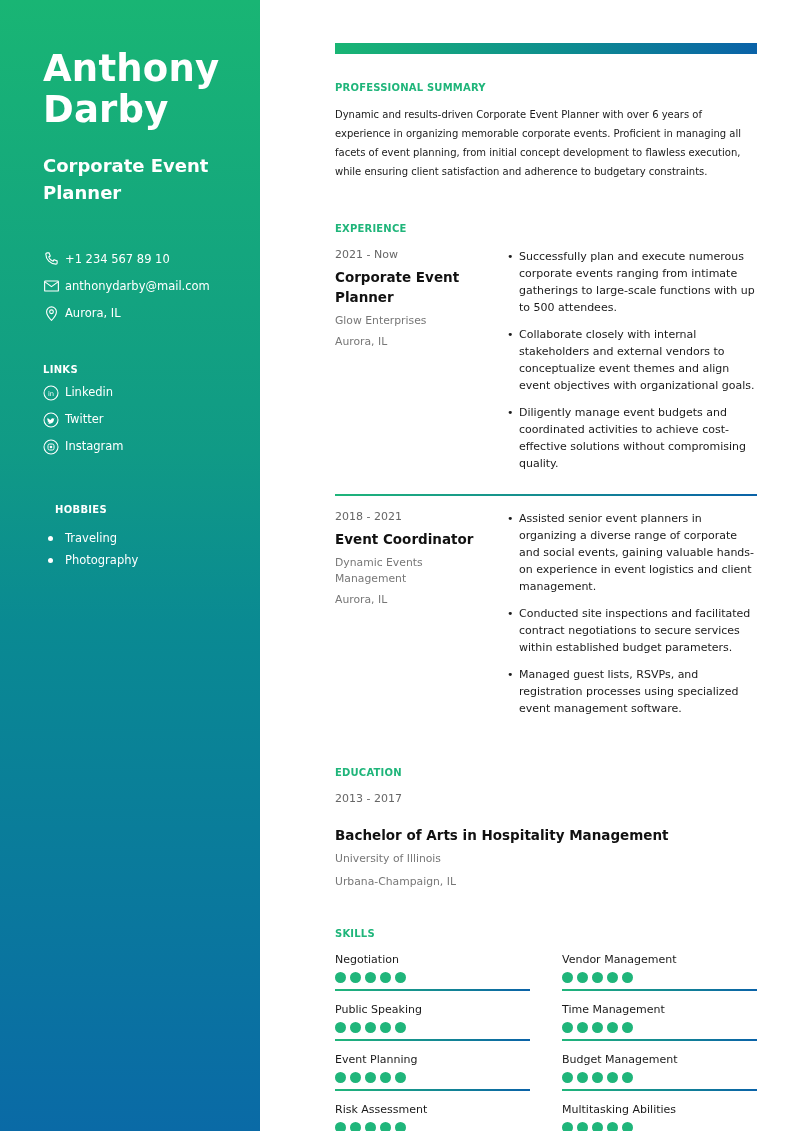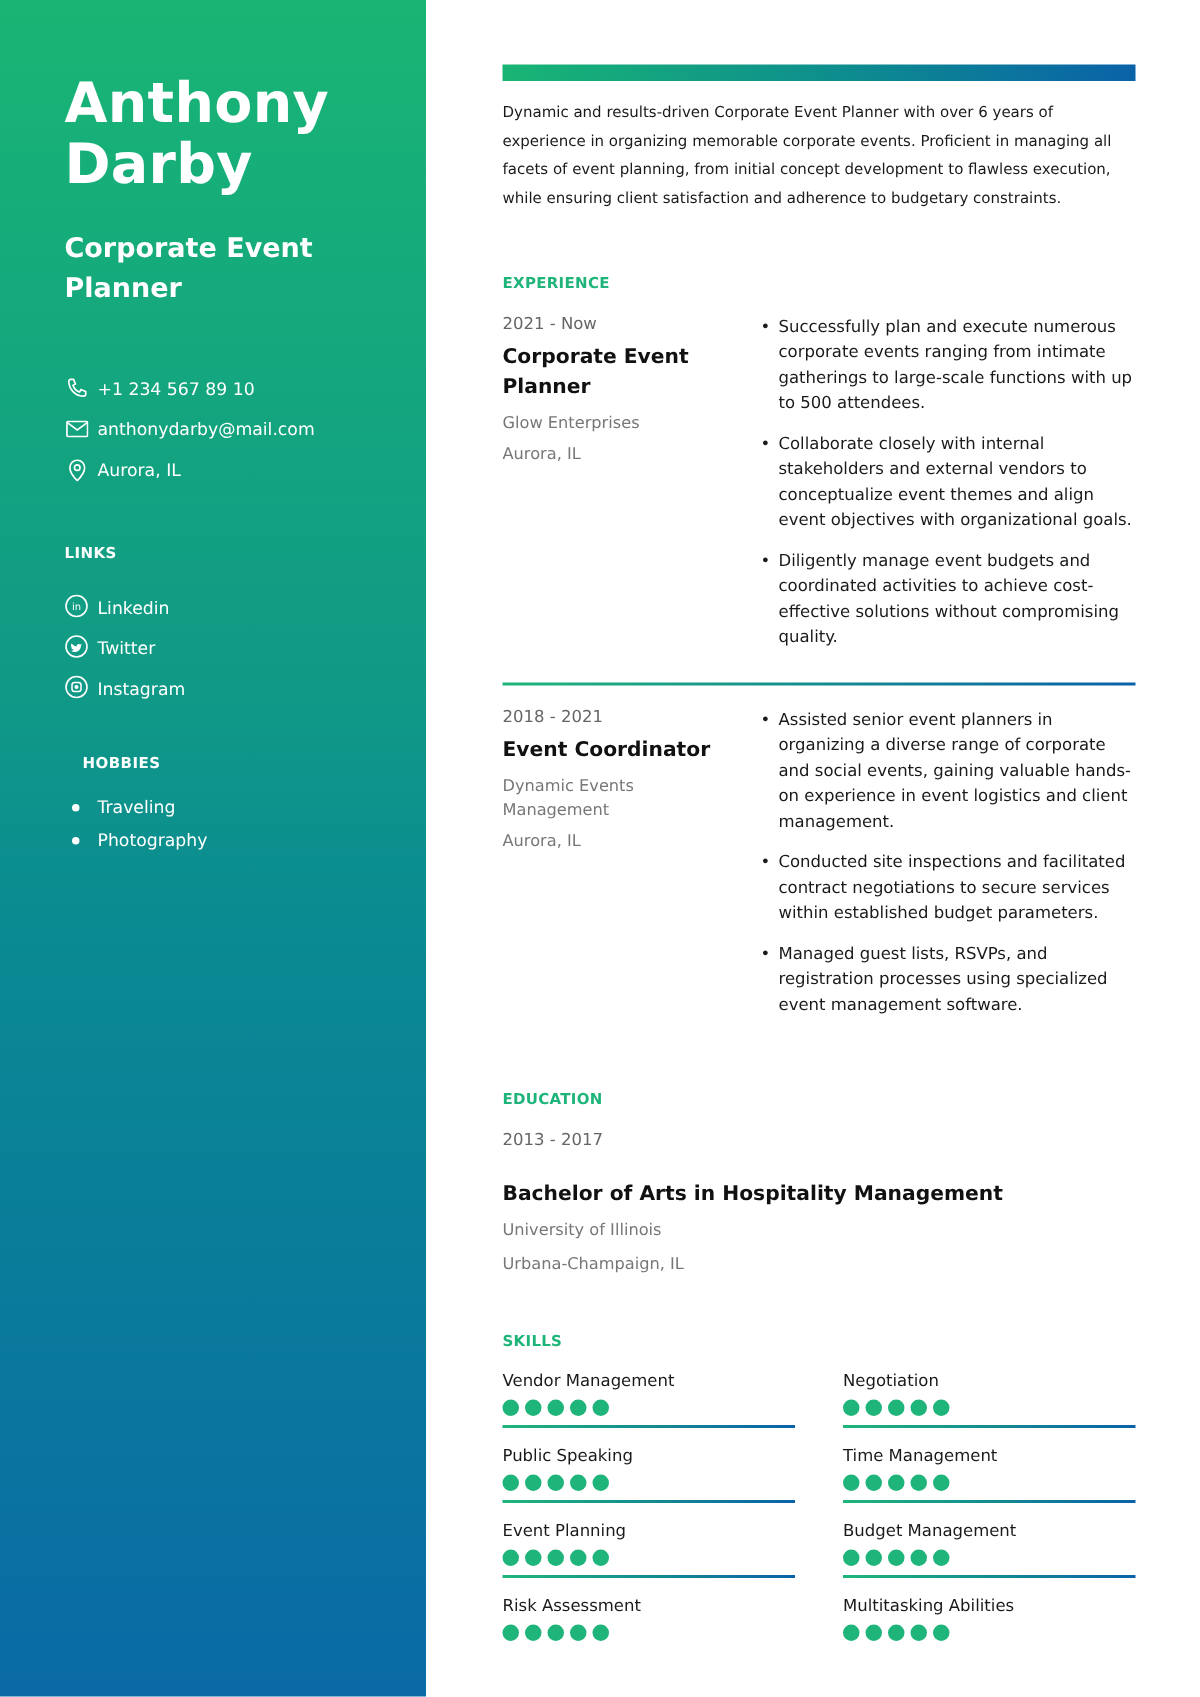--- a/index.html
+++ b/index.html
@@ -1,33 +1,33 @@
 <!DOCTYPE html>
 <html><head>
   <meta charset="utf-8">
   <style>
     * { box-sizing: border-box; margin: 0; padding: 0; }
     html, body { width: 800px; height: 1131px; background: #ffffff; }
     body { font-family: "DejaVu Sans", sans-serif; color: #111; position: relative; overflow: hidden; }
 
     .sidebar {
-      position: absolute; left: 0; top: 0; width: 284px; height: 1131px;
+      position: absolute; left: 0; top: 0; width: 260px; height: 1131px;
       background: linear-gradient(180deg, #19b574 0%, #109a86 40%, #0a8a92 55%, #0a6aa6 100%);
       color: #fff;
       padding: 48px 0 0 43px;
     }
     .name { font-size: 37px; font-weight: 700; line-height: 41px; letter-spacing: 0.2px; width: 230px; }
     .role { font-size: 18px; font-weight: 700; line-height: 27px; margin-top: 22px; width: 220px; }
     .contacts { margin-top: 39px; }
     .contact { display: flex; align-items: center; height: 27px; font-size: 11.5px; }
     .contact .ic { width: 16px; height: 16px; margin-right: 6px; display: inline-flex; align-items: center; justify-content: center; }
     .side-h { font-size: 10px; font-weight: 700; letter-spacing: 0.3px; }
     .links { margin-top: 38px; }
     .links .side-h { margin-bottom: 10px; }
-    .link { display: flex; align-items: flex-end; height: 27px; font-size: 11.5px; }
+    .link { display: flex; align-items: flex-start; height: 27px; font-size: 11.5px; }
     .link .ic { width: 16px; height: 16px; margin-right: 6px; }
     .hobbies { margin-top: 38px; }
     .hobbies .side-h { margin-bottom: 12px; padding-left: 12px; }
     .hobby { display: flex; align-items: center; height: 22px; font-size: 11.5px; }
     .hobby .dot { width: 5px; height: 5px; border-radius: 50%; background: #fff; margin: 0 12px 0 5px; }
 
     .main { position: absolute; left: 335px; top: 43px; width: 422px; }
     .topbar { height: 11px; background: linear-gradient(90deg, #19b574 0%, #0d8c8f 55%, #0a62a8 100%); }
     .sec-h { color: #1fb57a; font-size: 10px; font-weight: 700; letter-spacing: 0.2px; }
     .summary-h { margin-top: 28px; }
@@ -137,20 +137,21 @@
       <span class="dot"></span>
       <span>Photography</span>
     </div>
   </div>
 </aside>
 
 <main class="main">
   <div class="topbar"></div>
 
   <section>
+    <div class="sec-h summary-h">PROFESSIONAL SUMMARY</div>
     <p class="summary">Dynamic and results-driven Corporate Event Planner with over 6 years of experience in organizing memorable corporate events. Proficient in managing all facets of event planning, from initial concept development to flawless execution, while ensuring client satisfaction and adherence to budgetary constraints.</p>
   </section>
 
   <section>
     <div class="sec-h exp-h" style="margin-bottom:14px;">EXPERIENCE</div>
 
     <div class="job">
       <div class="job-left">
         <div class="date">2021 - Now</div>
         <div class="jtitle" style="width:130px;">Corporate Event Planner</div>
@@ -204,32 +205,32 @@
     <div class="date" style="margin-top:14px;">2013 - 2017</div>
     <div class="edu-title">Bachelor of Arts in Hospitality Management</div>
     <div class="company" style="margin-top:8px;">University of Illinois</div>
     <div class="loc" style="margin-top:8px;">Urbana-Champaign, IL</div>
   </section>
 
   <section>
     <div class="sec-h skills-h">SKILLS</div>
     <div class="skills">
       <div class="skill">
+        <div class="sname">Negotiation</div>
+        <div class="dots">
+            <span></span>
+            <span></span>
+            <span></span>
+            <span></span>
+            <span></span>
+          </div>
+        <div class="line"></div>
+      </div>
+      <div class="skill">
         <div class="sname">Vendor Management</div>
-        <div class="dots">
-            <span></span>
-            <span></span>
-            <span></span>
-            <span></span>
-            <span></span>
-          </div>
-        <div class="line"></div>
-      </div>
-      <div class="skill">
-        <div class="sname">Negotiation</div>
         <div class="dots">
             <span></span>
             <span></span>
             <span></span>
             <span></span>
             <span></span>
           </div>
         <div class="line"></div>
       </div>
       <div class="skill">

